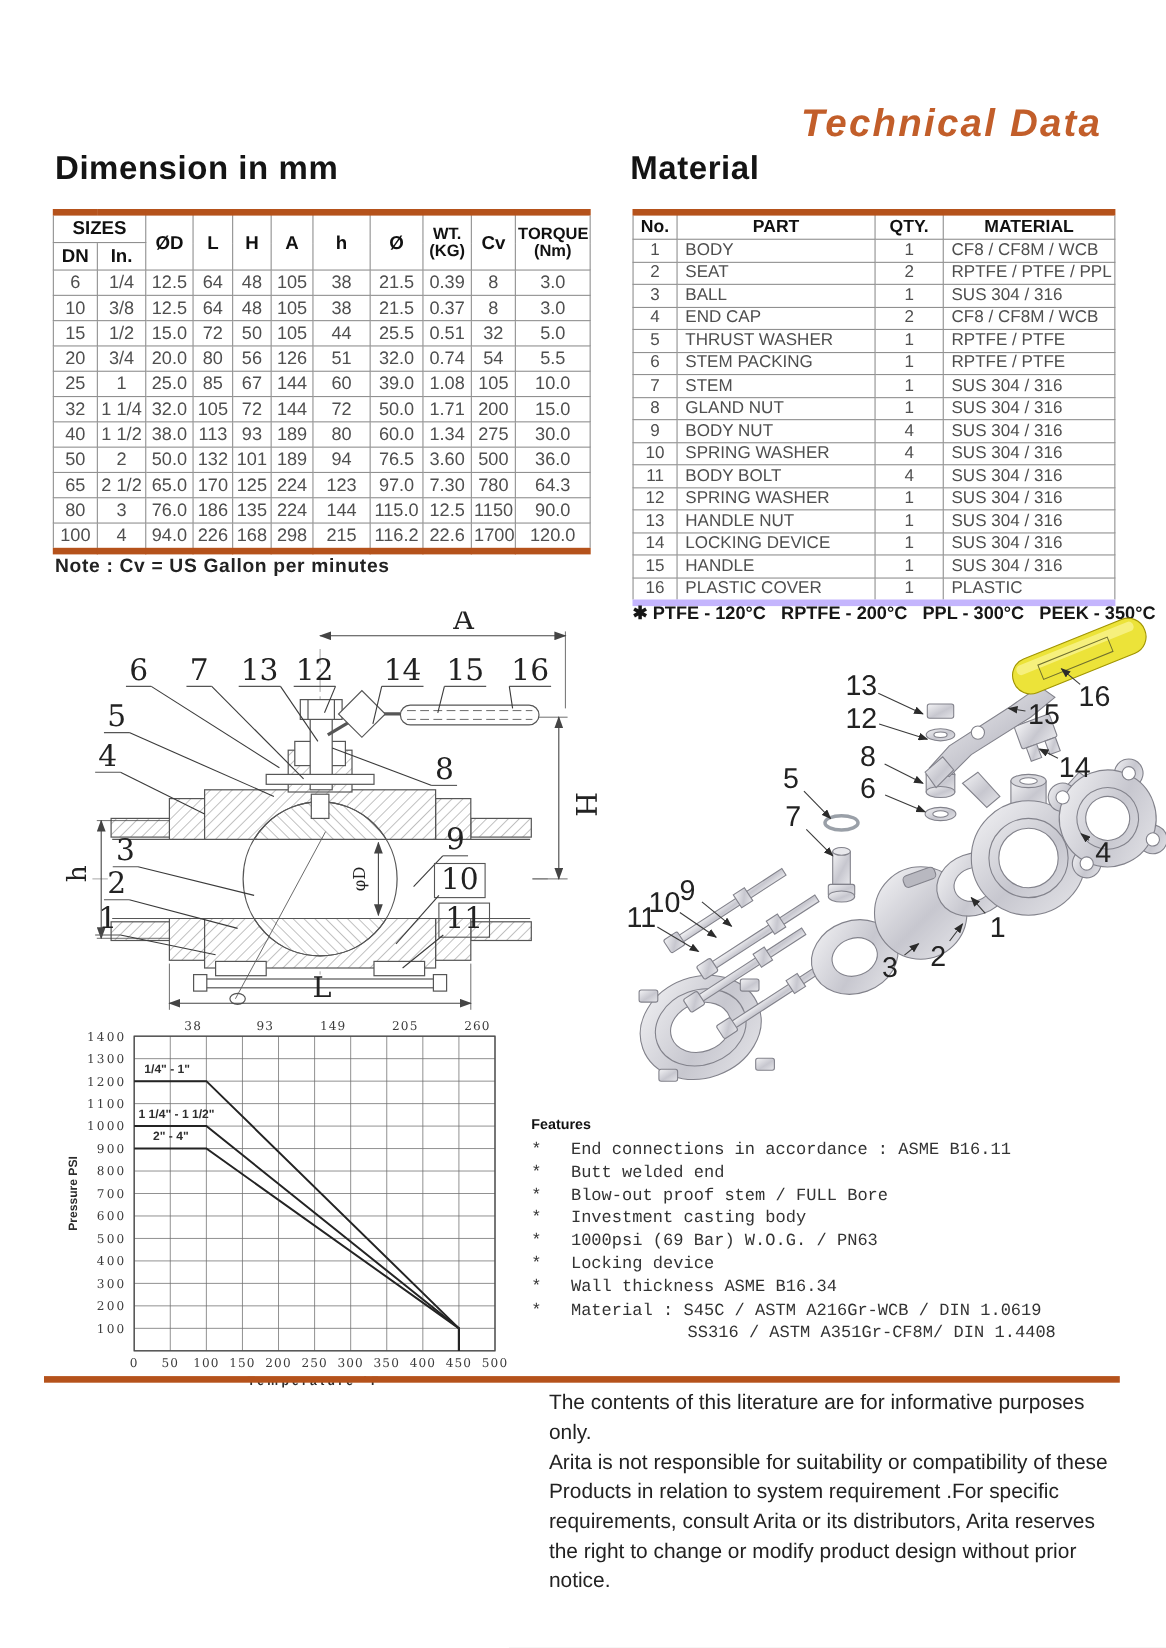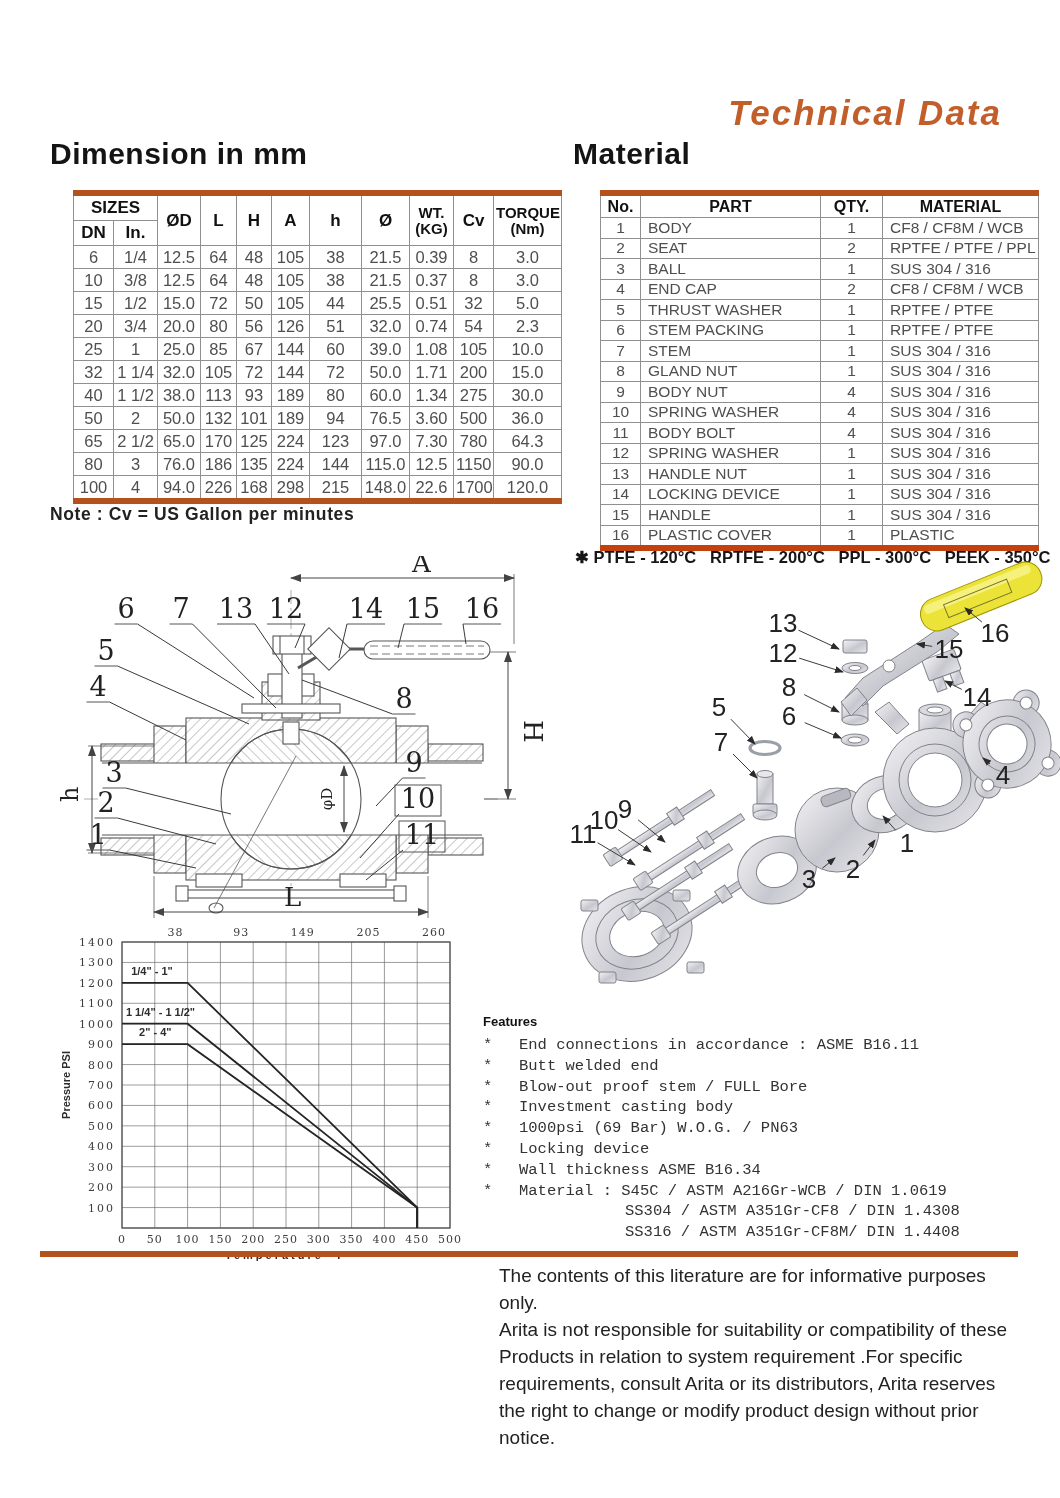--- a/index.html
+++ b/index.html
@@ -3,23 +3,23 @@
 <meta charset="utf-8">
 <style>
   html,body{margin:0;padding:0;background:#e8e8e8;}
   #page{position:relative;width:1060px;height:1498px;background:#ffffff;margin:0 auto;
         font-family:"Liberation Sans",sans-serif;color:#1c1c1c;overflow:hidden;}
   .abs{position:absolute;}
   .title-tech{right:58px;top:93px;font-style:italic;font-weight:600;font-size:35px;
               letter-spacing:2px;color:#c25e2a;}
   .sec-head{font-weight:700;font-size:30px;color:#141414;letter-spacing:0.5px;}
   
-  table{border-collapse:collapse;table-layout:fixed;margin-left:25px;}
+  table{border-collapse:collapse;table-layout:fixed;}
   .dtable{left:48px;top:190px;width:488px;border-top:6px solid #b5521b;border-bottom:6px solid #b5521b;}
-  .mtable{left:575px;top:190px;width:438px;border-top:6px solid #b5521b;border-bottom:6px solid #c2410c;}
+  .mtable{left:575px;top:190px;width:438px;border-top:6px solid #b5521b;border-bottom:6px solid #c4b5fd;}
   th,td{border:1px solid #909090;text-align:center;vertical-align:middle;padding:0 2px;overflow:hidden;white-space:nowrap;}
   th{font-weight:700;color:#111;}
   .dtable th{font-size:17px;height:24px;}
   .dtable td{font-size:16.5px;height:22px;color:#4f4f4f;}
   .mtable th{font-size:16px;height:21px;}
   .mtable td{font-size:15.5px;height:19.5px;color:#4f4f4f;}
   td.al,th.al{text-align:left;padding-left:7px;}
   .subhead{font-size:15px;line-height:16px;}
   .note{left:50px;top:504px;font-weight:700;font-size:17.5px;letter-spacing:0.6px;color:#222;white-space:pre;}
   .footnote{left:575px;top:548px;font-weight:700;font-size:16.5px;color:#161616;white-space:pre;}
@@ -127,21 +127,21 @@
           <td>20</td>
           <td>3/4</td>
           <td>20.0</td>
           <td>80</td>
           <td>56</td>
           <td>126</td>
           <td>51</td>
           <td>32.0</td>
           <td>0.74</td>
           <td>54</td>
-          <td>2.3</td>
+          <td>5.5</td>
         </tr>
         <tr>
           <td>25</td>
           <td>1</td>
           <td>25.0</td>
           <td>85</td>
           <td>67</td>
           <td>144</td>
           <td>60</td>
           <td>39.0</td>
@@ -215,21 +215,21 @@
           <td>90.0</td>
         </tr>
         <tr>
           <td>100</td>
           <td>4</td>
           <td>94.0</td>
           <td>226</td>
           <td>168</td>
           <td>298</td>
           <td>215</td>
-          <td>148.0</td>
+          <td>116.2</td>
           <td>22.6</td>
           <td>1700</td>
           <td>120.0</td>
         </tr>
       </tbody>
   </table>
   <div class="abs note">Note : Cv = US Gallon per minutes</div>
 
   <table class="abs mtable">
     <colgroup>
@@ -742,23 +742,20 @@
         </div>
         <div class="frow">
           <span class="b">*</span>
           <span>Wall thickness ASME B16.34</span>
         </div>
         <div class="frow">
           <span class="b">*</span>
           <span>Material : S45C  / ASTM A216Gr-WCB / DIN 1.0619</span>
         </div>
         <div class="frow cont">
-          <span>SS304 / ASTM A351Gr-CF8 / DIN 1.4308</span>
-        </div>
-        <div class="frow cont">
           <span>SS316 / ASTM A351Gr-CF8M/ DIN 1.4408</span>
         </div>
       </div>
   </div>
 
   <div class="abs rule"></div>
 
   <div class="abs disclaimer">The contents of this literature are for informative purposes only.
 Arita is not responsible for suitability or compatibility of these
 Products in relation to system requirement .For specific

